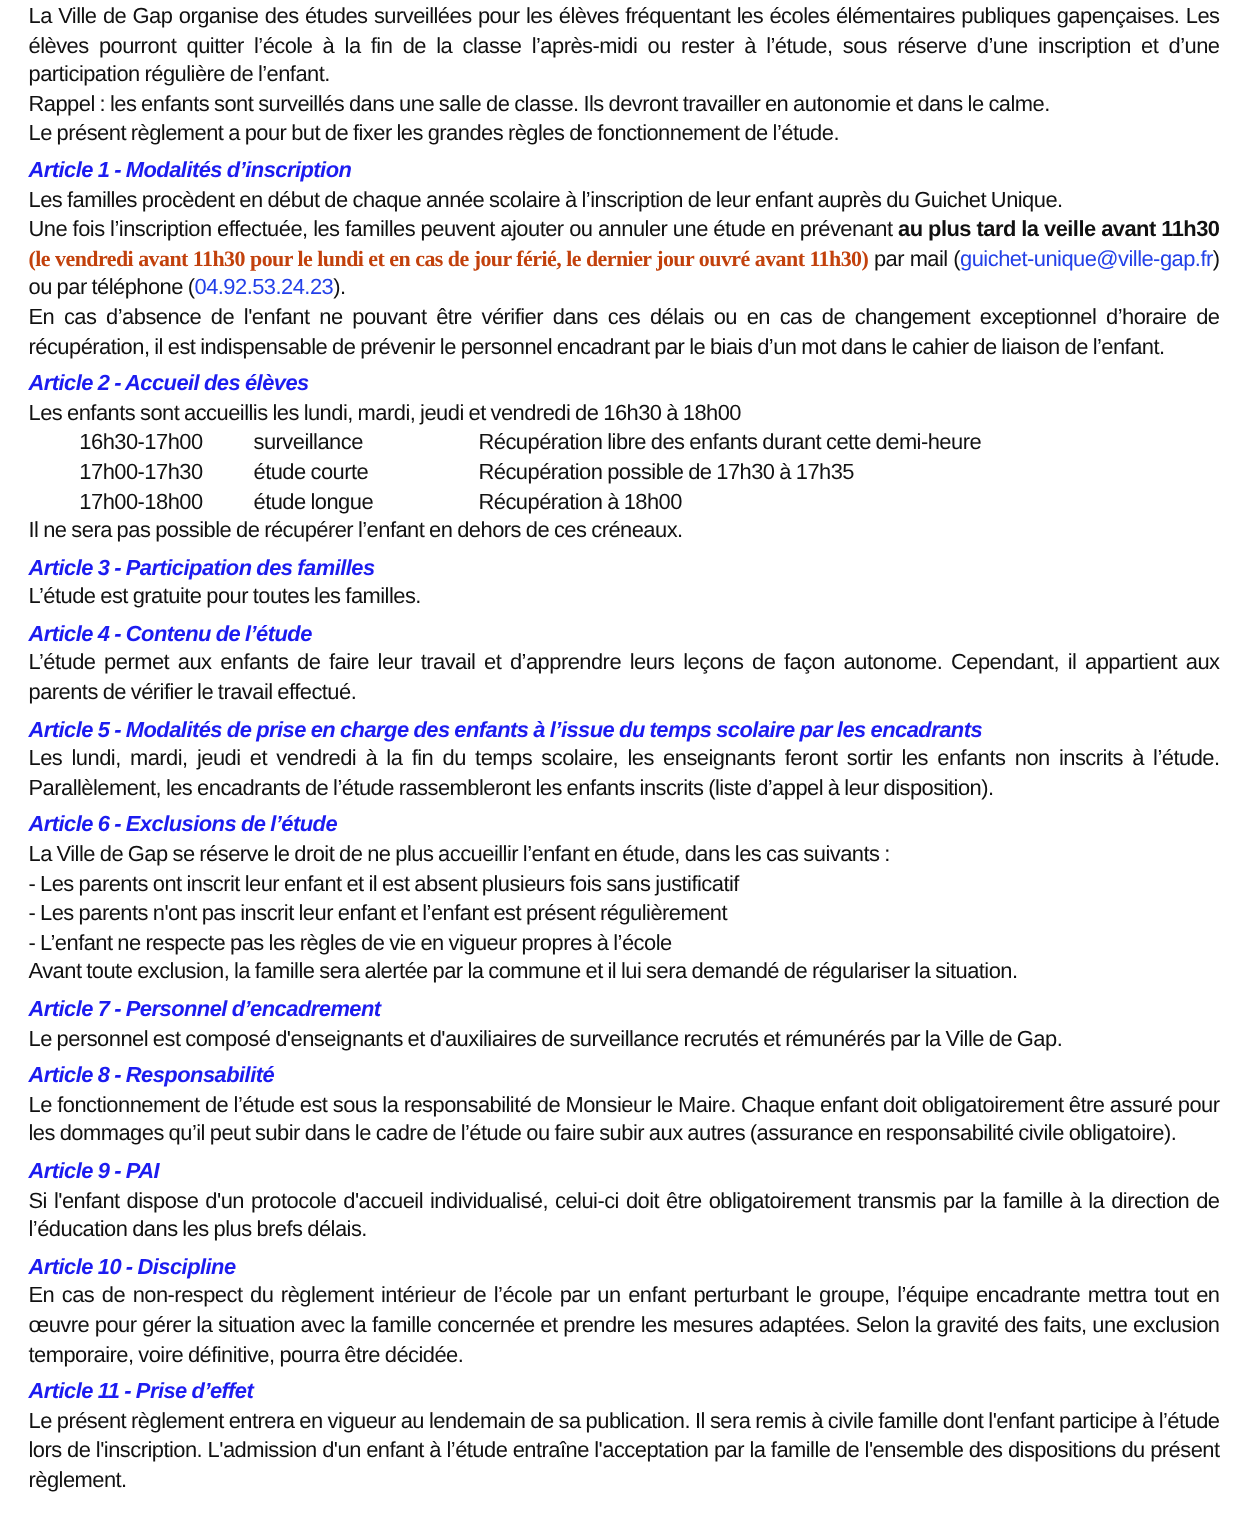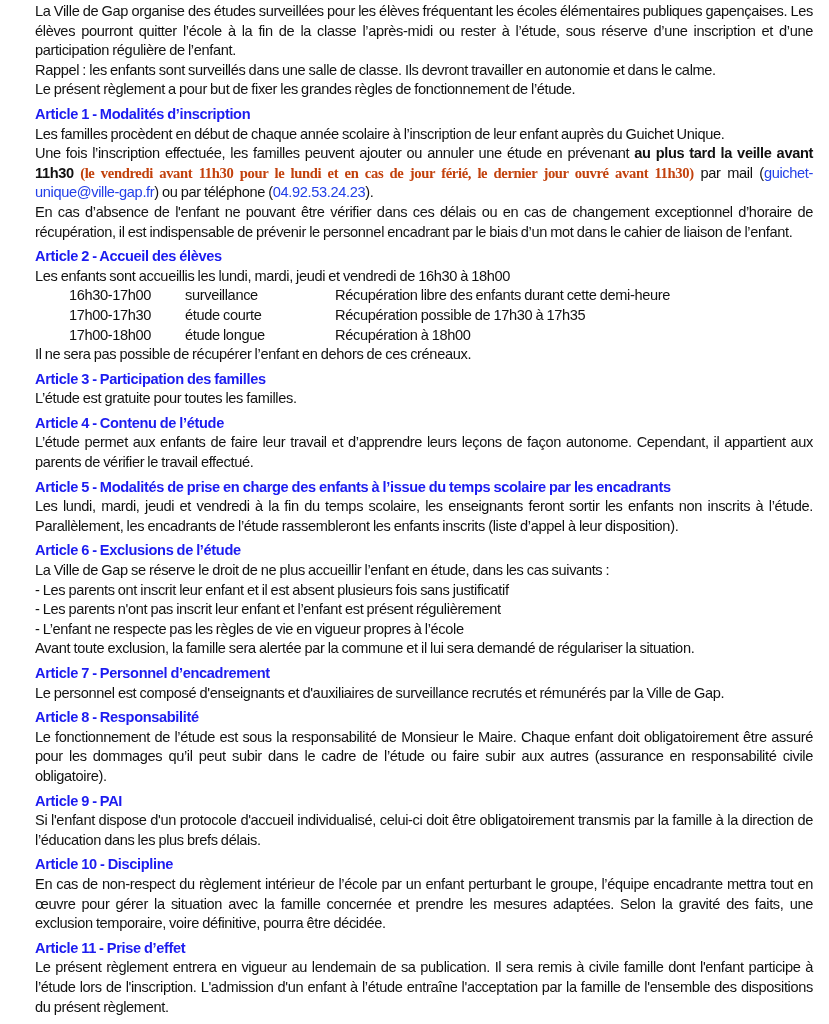--- a/index.html
+++ b/index.html
@@ -1,32 +1,33 @@
 <!DOCTYPE html>
 <html><head>
 <meta charset="utf-8">
 <style>
   html, body { margin: 0; padding: 0; background: #ffffff; }
   body { width: 829px; height: 1024px; overflow: hidden; }
   .page {
-    padding: 0 16px 0 35px;
+    padding: 0 16px 0 19px;
     font-family: "Liberation Sans", sans-serif;
     font-size: 14.6px;
     line-height: 19.6px;
     color: #111111;
     letter-spacing: -0.35px;
     word-spacing: -0.5px;
   }
   p { margin: 0; text-align: justify; }
   .first-line { margin-top: 2px; }
   h2 {
     margin: 5px 0 0 0;
     font-size: 14.6px;
     line-height: 19.6px;
     font-weight: bold;
+    font-style: italic;
     color: #1c1cf0;
   }
   .bold-u { font-weight: bold; }
   .magenta { color: #c2410c; font-weight: bold; font-family: Liberation Serif, serif; }
   .link { color: #2340e8; }
   .u { }
   table.schedule { border-collapse: collapse; font-size: inherit; }
   table.schedule td { padding: 0; line-height: 19.6px; vertical-align: top; }
   table.schedule td.c1 { width: 150px; text-align: center; }
   table.schedule td.c2 { width: 150px; }

